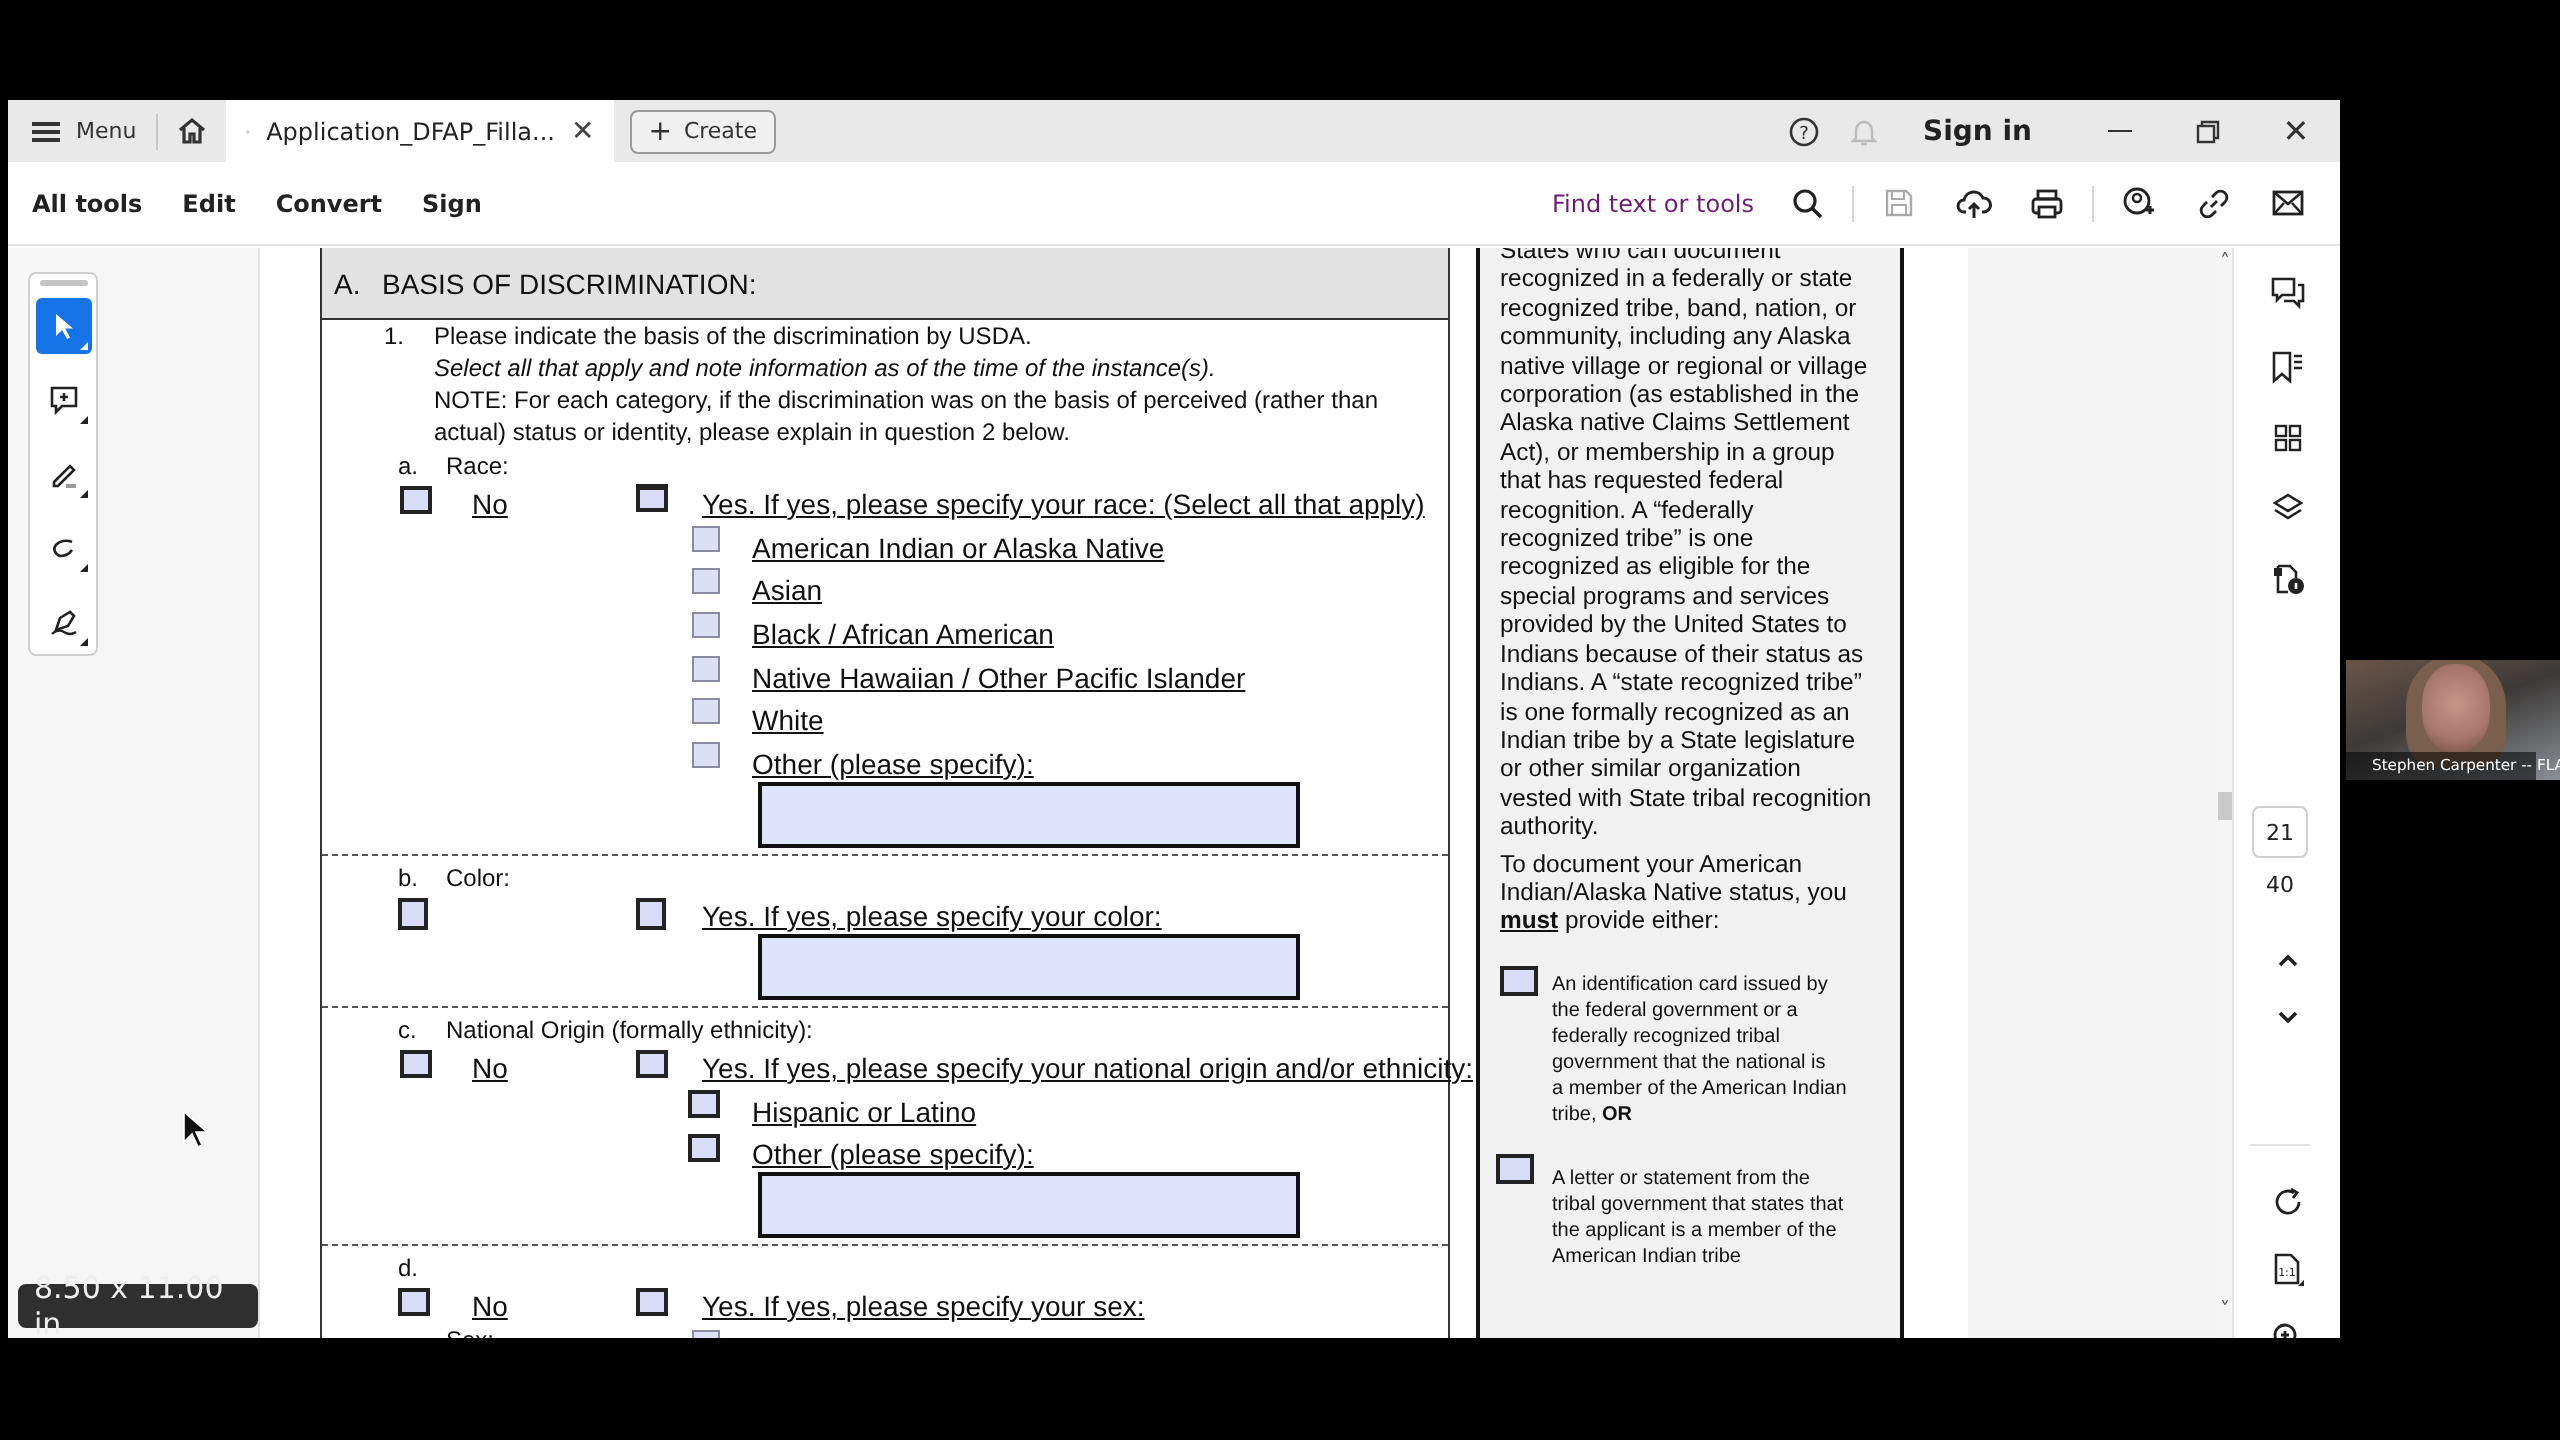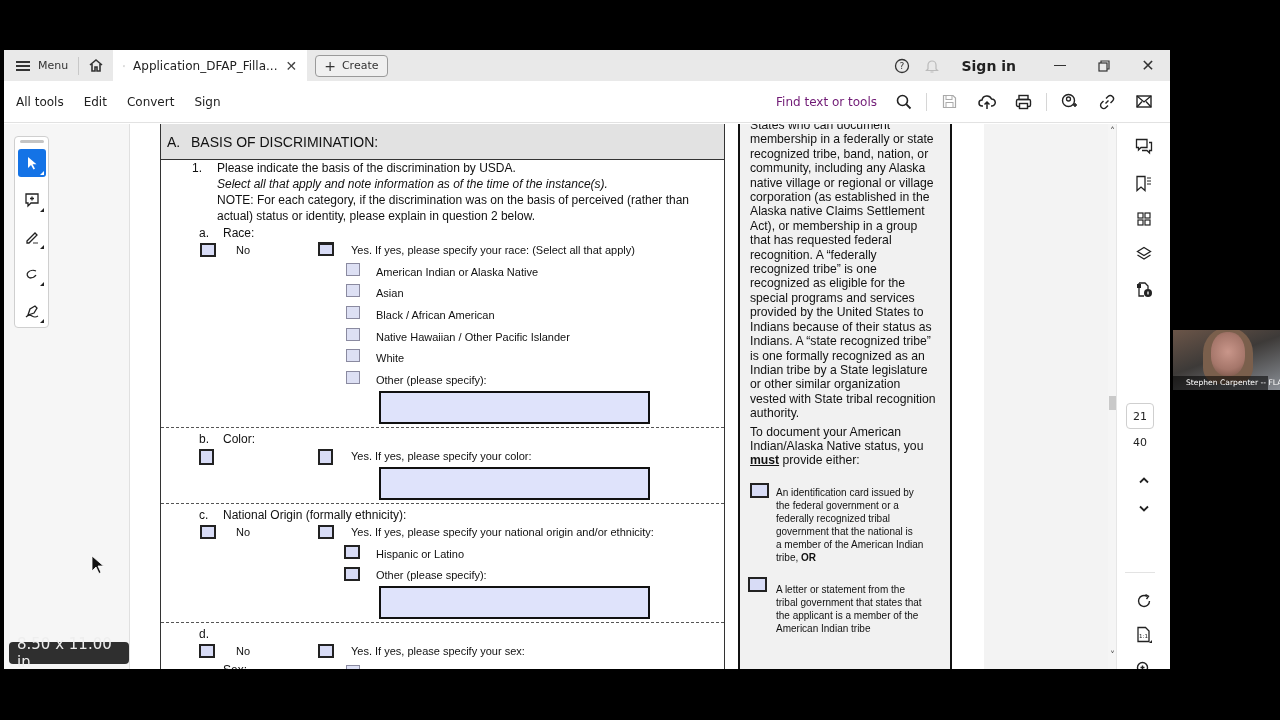--- a/index.html
+++ b/index.html
@@ -19,21 +19,21 @@
   .tab-close { margin-left: auto; font-size: 14px; color: #444; }
   .create-btn { margin-left: 8px; height: 22px; border: 1px solid #9a9a9a; border-radius: 4px; background: #f0f0f0; display: flex; align-items: center; padding: 0 8px; gap: 6px; font-family: "DejaVu Sans", sans-serif; font-size: 11px; color: #333; }
   .tb-right { margin-left: auto; display: flex; align-items: center; height: 31px; }
   .tb-icon { width: 30px; display: flex; align-items: center; justify-content: center; }
   .signin { font-family: "DejaVu Sans", sans-serif; font-weight: bold; font-size: 14px; color: #222; padding: 0 22px 0 14px; }
   .win-btn { width: 44px; height: 31px; display: flex; align-items: center; justify-content: center; font-size: 16px; color: #333; }
 
   
   .toolbar { position: absolute; left: 0; top: 31px; width: 1166px; height: 42px; background: #fff; border-bottom: 1px solid #e2e2e2; display: flex; align-items: center; }
   .tool-menu { display: flex; gap: 0; padding-left: 12px; }
-  .tool-menu span { font-family: "DejaVu Sans", sans-serif; font-size: 12px; color: #222; margin-right: 20px; }
+  .tool-menu span { font-family: "DejaVu Sans", sans-serif; font-size: 12px; color: #222; margin-right: 20px; font-weight: bold; }
   .toolbar-right { margin-left: auto; display: flex; align-items: center; padding-right: 8px; }
   .find { font-family: "DejaVu Sans", sans-serif; font-size: 12px; color: #701a75; margin-right: 8px; }
   .ticon { width: 37px; height: 30px; display: flex; align-items: center; justify-content: center; }
   .vsep { width: 1px; height: 18px; background: #d6d6d6; margin: 0 4px; }
 
   
   .left-panel { position: absolute; left: 0; top: 74px; width: 126px; height: 545px; background: #f6f6f6; border-right: 1px solid #e0e0e0; }
   .quick-tools { position: absolute; left: 10px; top: 12px; width: 35px; height: 192px; background: #fff; border: 1px solid #cfcfcf; border-radius: 4px; }
   .qt-grip { position: absolute; left: 5px; top: 3px; width: 24px; height: 3px; background: #c4c4c4; border-radius: 2px; }
   .qt-btn { position: absolute; left: 3px; width: 28px; height: 28px; display: flex; align-items: center; justify-content: center; border-radius: 3px; }
@@ -45,21 +45,21 @@
   .cursor { position: absolute; left: 87px; top: 505px; }
 
   
   .canvas { position: absolute; left: 127px; top: 74px; width: 985px; height: 545px; background: #f3f3f3; overflow: hidden; }
   .page { position: absolute; left: 0; top: 0; width: 853px; height: 545px; background: #fff; font-family: "Liberation Sans", sans-serif; color: #111; }
 
   .form-col { position: absolute; left: 29px; top: 0; width: 565px; height: 545px; border-left: 1px solid #333; border-right: 1px solid #333; }
   .sec-head { position: absolute; left: 0; top: 0; width: 563px; height: 36px; background: #e2e2e2; border-bottom: 1px solid #333; font-size: 14px; display: flex; align-items: center; padding-left: 6px; }
   .sec-head .letter { width: 24px; }
   .txt { position: absolute; font-size: 12px; white-space: nowrap; }
-  .txt.small { font-size: 11px; }
+  .txt.small { font-size: 14px; text-decoration: underline; }
   .ital { font-style: italic; }
   .cb { position: absolute; width: 16px; height: 14px; background: #d8dcf6; border: 2px solid #222; }
   .cb.light { width: 14px; height: 13px; border: 1px solid #8a8aa0; background: #dde0f4; }
   .tfield { position: absolute; background: #dfe3fb; border: 2px solid #111; }
   .divider { position: absolute; left: 0; width: 563px; border-top: 1px dashed #555; }
 
   .info-col { position: absolute; left: 607px; top: 0; width: 214px; height: 545px; background: #f1f1f1; border-left: 2px solid #111; border-right: 2px solid #111; padding: 0 8px 0 10px; font-size: 12.2px; line-height: 14.4px; color: #111; }
   .info-col p { margin: 0; }
   .info-top { position: absolute; left: 10px; top: -6px; width: 198px; }
   .info-item { position: absolute; left: 36px; width: 170px; font-size: 10px; line-height: 13px; }
@@ -292,21 +292,21 @@
         <div class="cb" style="left:38px;top:520px;"></div>
         <span class="txt small" style="left:75px;top:521px;">No</span>
         <div class="cb" style="left:157px;top:520px;"></div>
         <span class="txt small" style="left:190px;top:521px;">Yes. If yes, please specify your sex:</span>
         <div class="cb light" style="left:185px;top:541px;"></div>
       </div>
 
       <div class="info-col">
         <div class="info-top">
           <p>States who can document</p>
-          <p>membership in a federally or state</p>
+          <p>recognized in a federally or state</p>
           <p>recognized tribe, band, nation, or</p>
           <p>community, including any Alaska</p>
           <p>native village or regional or village</p>
           <p>corporation (as established in the</p>
           <p>Alaska native Claims Settlement</p>
           <p>Act), or membership in a group</p>
           <p>that has requested federal</p>
           <p>recognition. A “federally</p>
           <p>recognized tribe” is one</p>
           <p>recognized as eligible for the</p>

